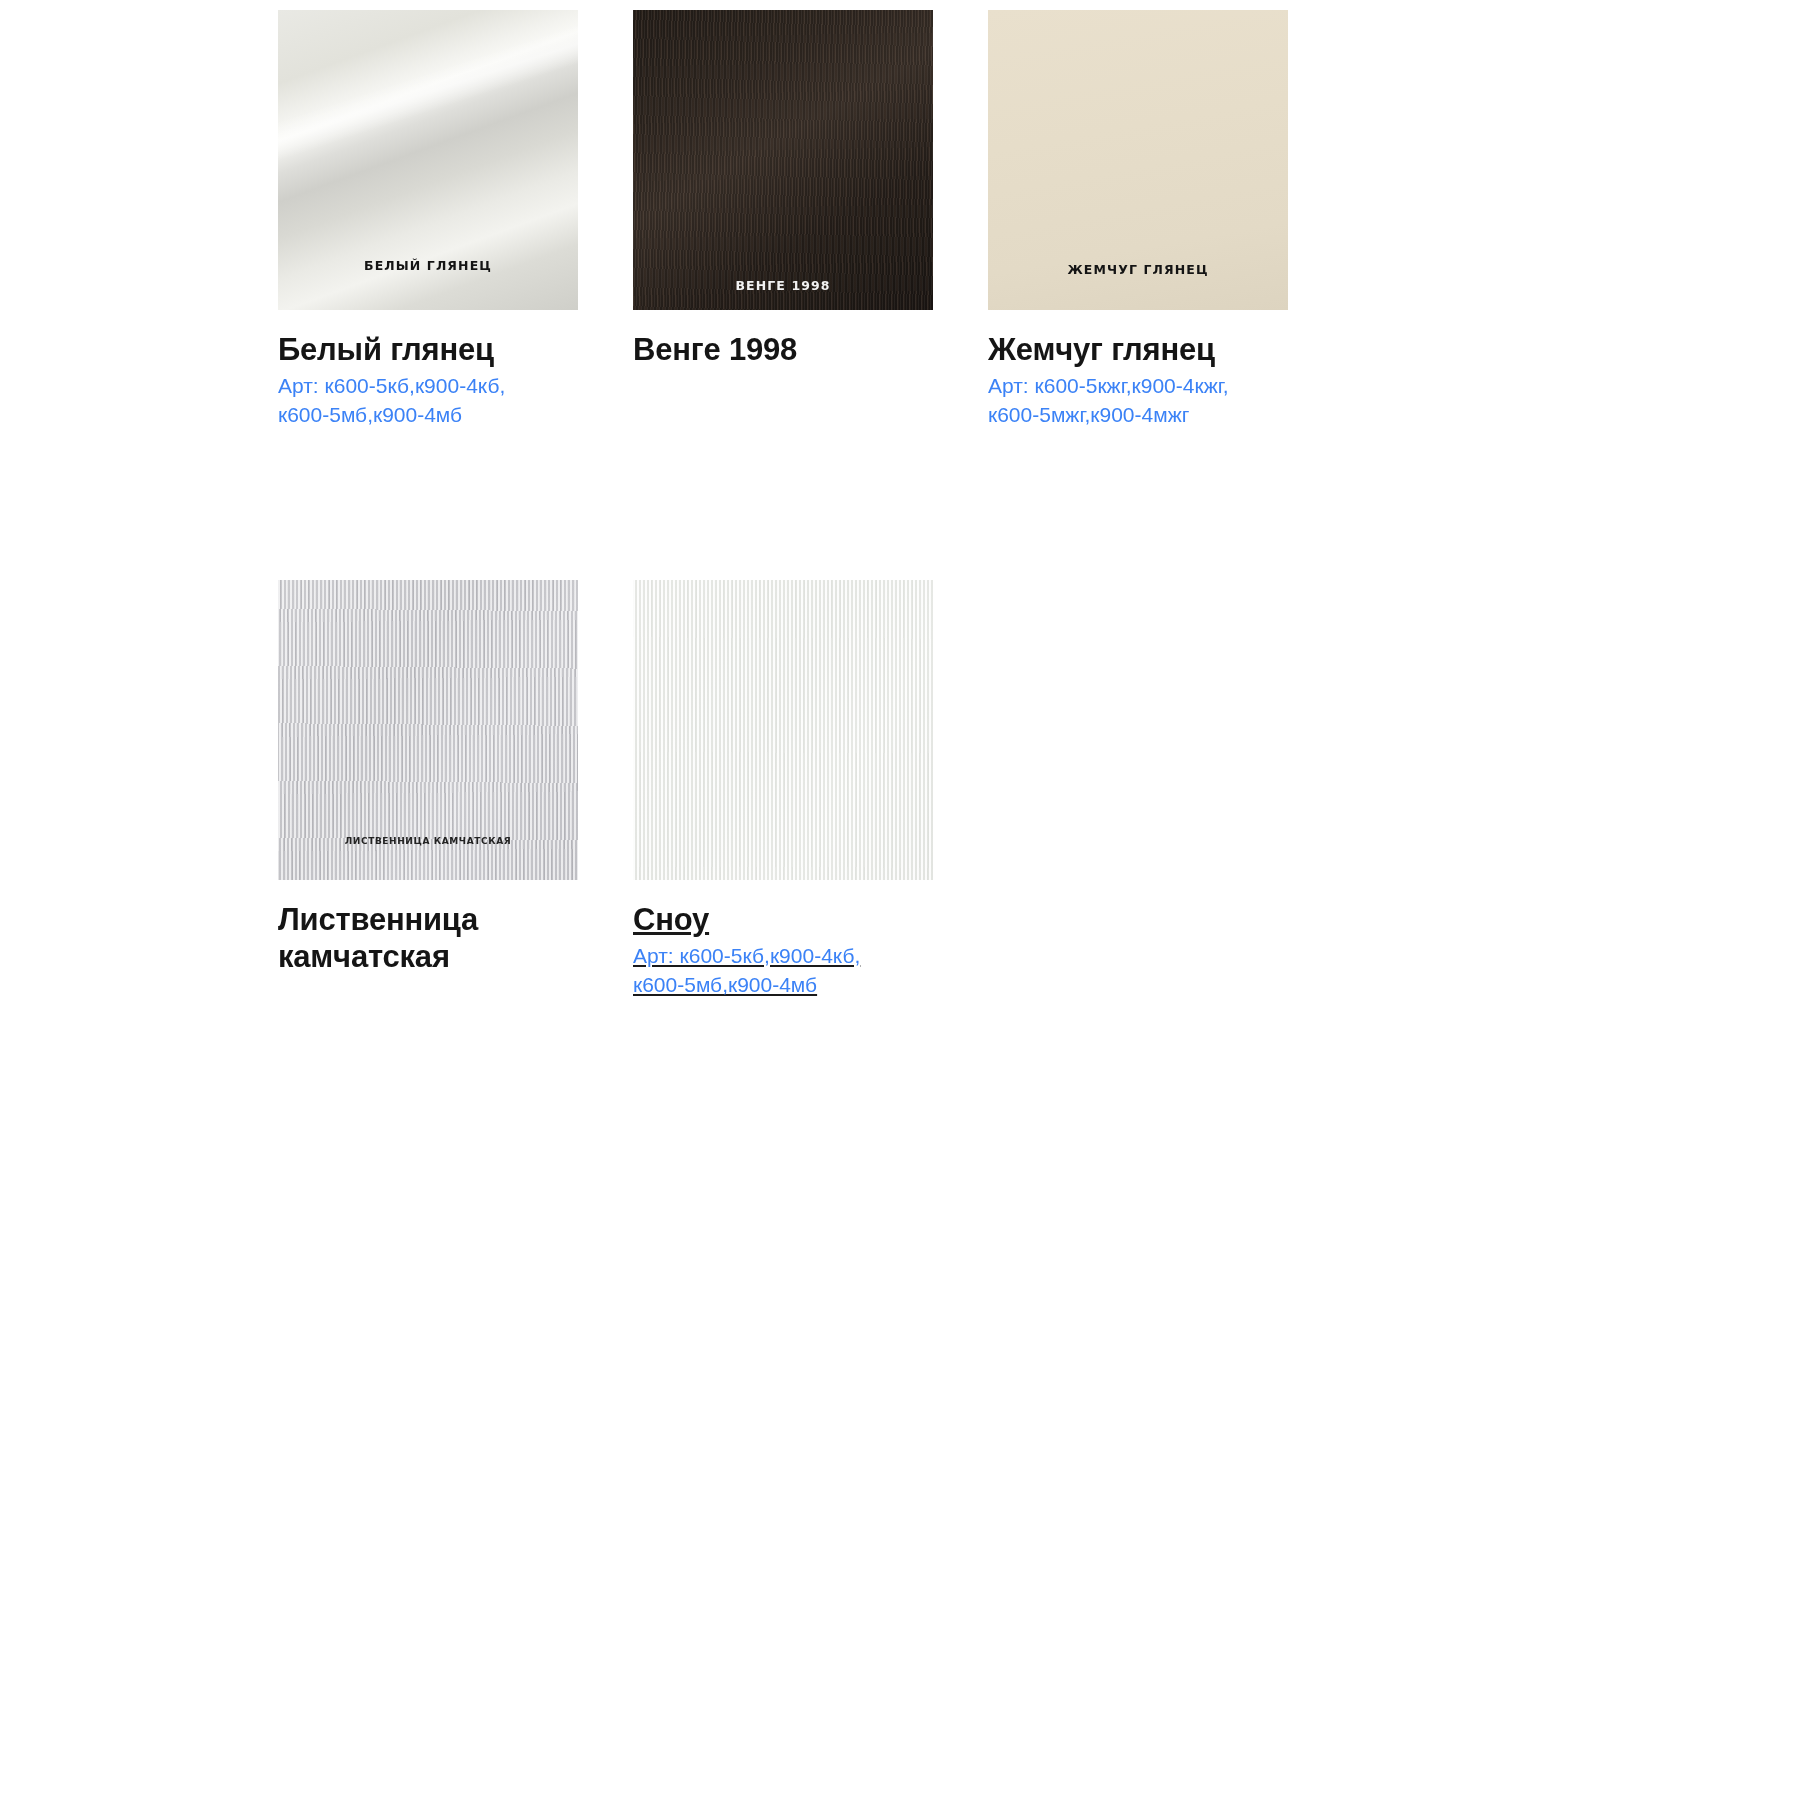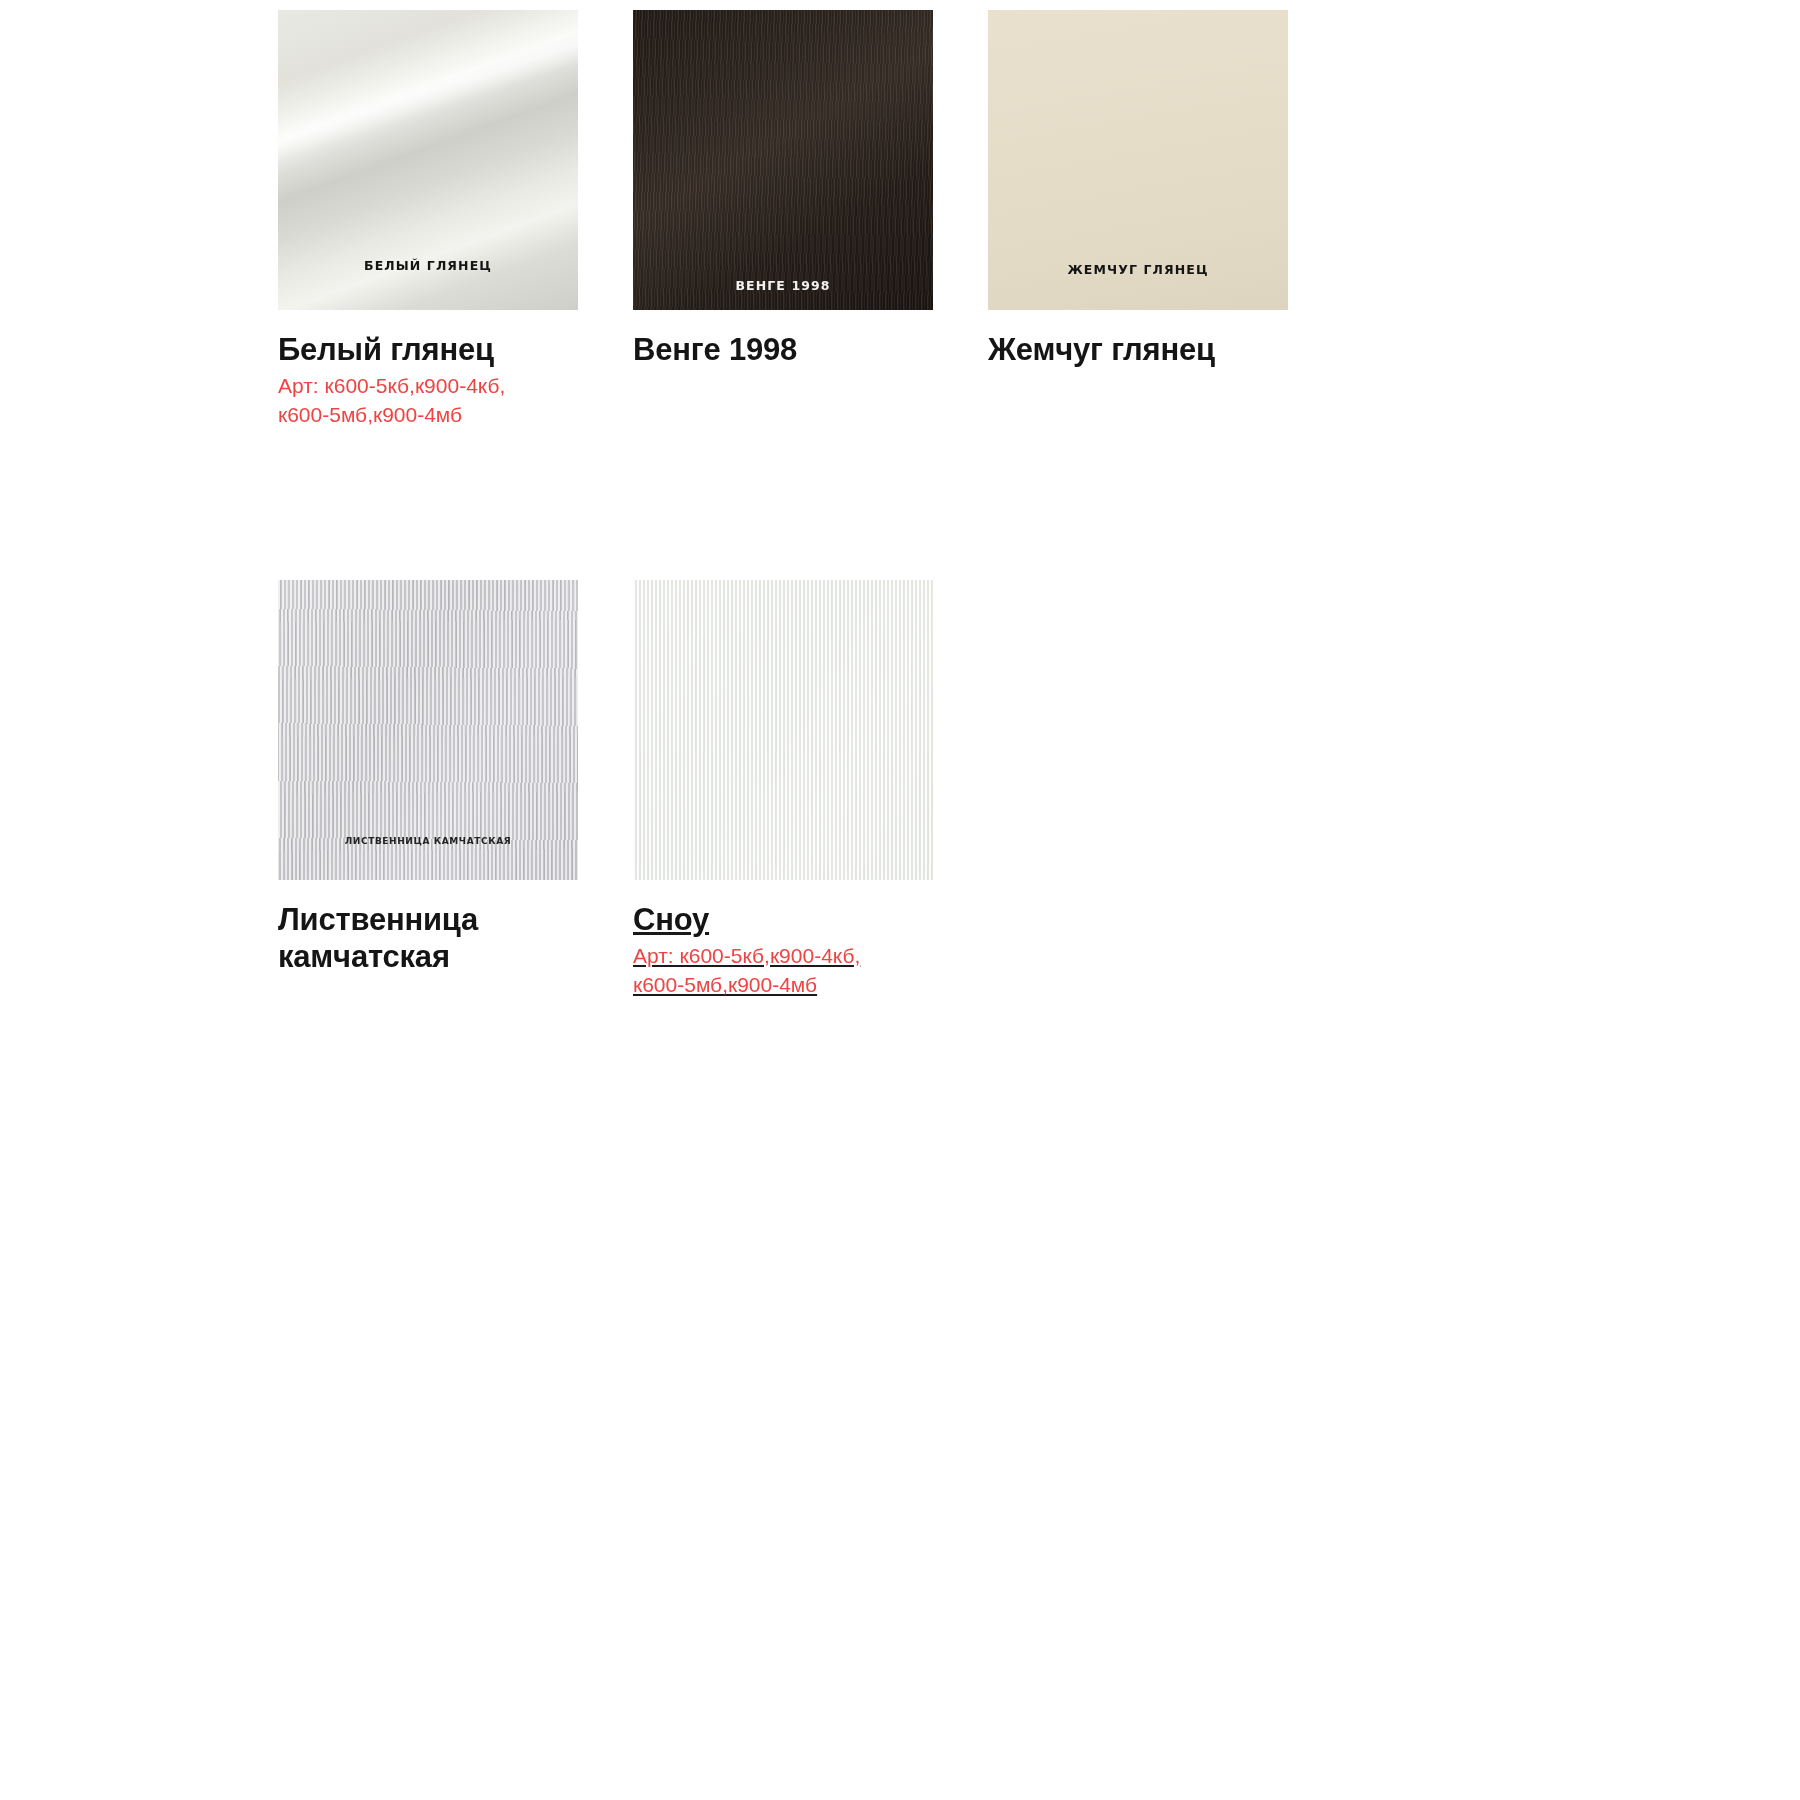--- a/index.html
+++ b/index.html
@@ -128,21 +128,21 @@
     font-weight: 700;
     line-height: 1.18;
     letter-spacing: -0.2px;
     color: #151515;
     margin: 22px 0 2px 0;
     max-width: 330px;
   }
   .card-arts {
     font-size: 21px;
     line-height: 1.42;
-    color: #ef4444;
+    color: #3b82f6;
     font-weight: 400;
     max-width: 330px;
     white-space: pre-line;
   }
 </style>
 </head>
 <body>
 
 <div class="page">
   <div class="grid" id="grid">
@@ -158,20 +158,22 @@
         <div class="swatch tex-venge">
           <div class="swatch-label" style="top: 268px; color: rgb(242, 242, 242);">ВЕНГЕ 1998</div>
         </div>
         <div class="card-title">Венге 1998</div>
       </div>
       <div class="card row2 col1">
         <div class="swatch tex-pearl">
           <div class="swatch-label" style="top: 252px; color: rgb(20, 20, 20);">ЖЕМЧУГ ГЛЯНЕЦ</div>
         </div>
         <div class="card-title">Жемчуг глянец</div>
+        <div class="card-arts">Арт: к600-5кжг,к900-4кжг,
+к600-5мжг,к900-4мжг</div>
       </div>
       <div class="card row2 col3">
         <div class="swatch tex-larch">
           <div class="swatch-label" style="top: 256px; color: rgb(35, 35, 35); font-size: 9px; letter-spacing: 0.6px;">ЛИСТВЕННИЦА КАМЧАТСКАЯ</div>
         </div>
         <div class="card-title">Лиственница камчатская</div>
       </div>
       <div class="card row3 col1">
         <div class="swatch tex-snow">
           <div class="swatch-label" style="top: 252px; color: rgb(20, 20, 20);"></div>

